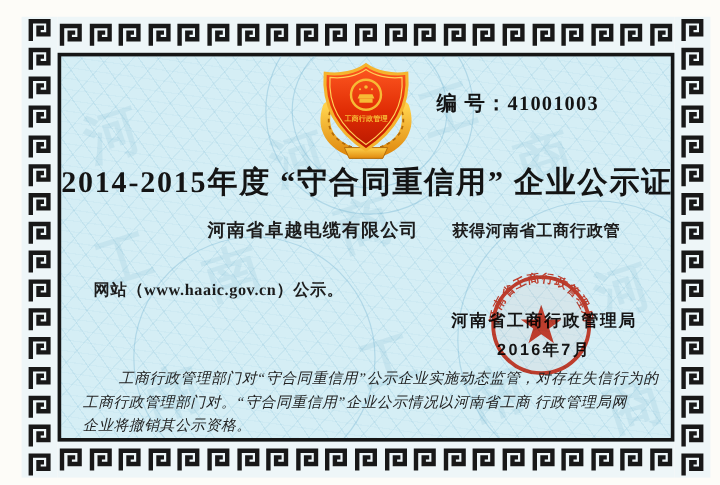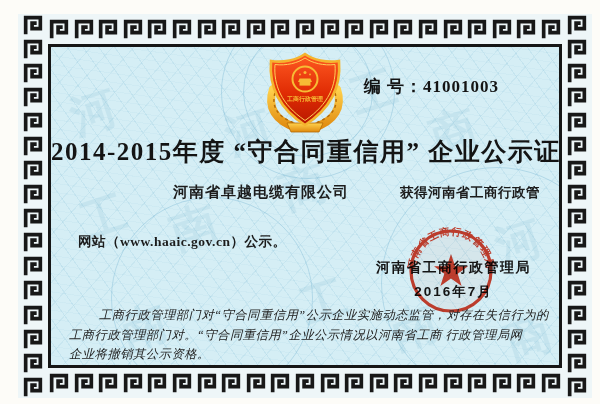--- a/index.html
+++ b/index.html
@@ -36,21 +36,21 @@
   .title{position:absolute;top:88px;left:0;right:0;text-align:center;font-size:25px;font-weight:bold;
     color:#141414;letter-spacing:1.5px;white-space:nowrap;}
 
   
   .body-line{position:absolute;left:27px;right:10px;font-size:13.5px;font-weight:bold;color:#1c1c1c;
     letter-spacing:0.5px;white-space:nowrap;}
   .bl1{top:136px;}
   .bl2{top:161px;}
   .bl3{top:186px;}
   .company{margin-left:95px;font-size:15px;letter-spacing:1px;text-align:center;}
-  .l1rest{margin-left:47px;}
+  .l1rest{margin-left:24px;}
 
   
   .issuer-block{position:absolute;top:212px;right:28px;text-align:center;color:#141414;}
   .issuer-name{font-family:"Liberation Sans",sans-serif;font-size:14px;font-weight:bold;letter-spacing:1.5px;white-space:nowrap;}
   .issue-date{font-family:"Liberation Sans",sans-serif;font-size:13.5px;font-weight:bold;letter-spacing:2px;margin-top:6px;}
 
   
   .seal{position:absolute;left:356px;top:180px;width:88px;height:88px;mix-blend-mode:multiply;opacity:.92;}
 
   

